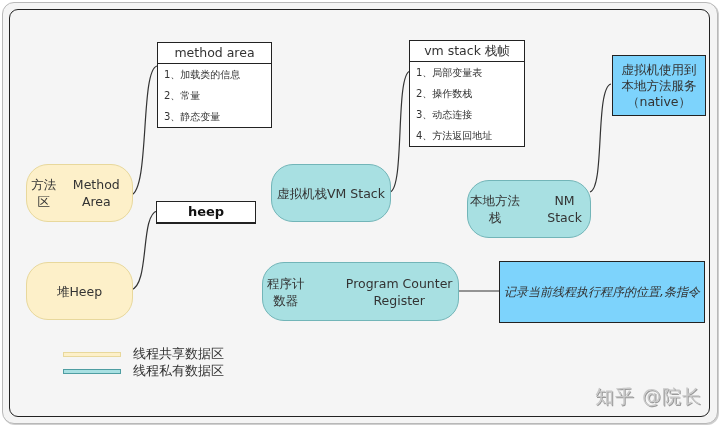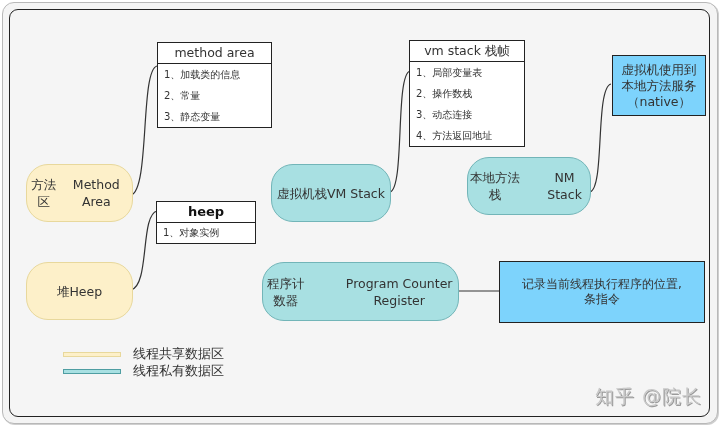--- a/index.html
+++ b/index.html
@@ -45,56 +45,55 @@
 </div>
 <div class="node shared" style="left:26px;top:262px;width:105px;height:56px;">
   <span>堆</span>
   <span>Heep</span>
 </div>
 
 <div class="node private" style="left:271px;top:164px;width:118px;height:56px;">
   <span>虚拟机栈</span>
   <span>VM Stack</span>
 </div>
-<div class="node private" style="left:467px;top:157px;width:122px;height:56px;gap:17px;">
+<div class="node private" style="left:467px;top:180px;width:122px;height:56px;gap:17px;">
   <span>本地方法栈</span>
   <span>NM Stack</span>
 </div>
 <div class="node private" style="left:262px;top:262px;width:195px;height:57px;gap:32px;">
   <span>程序计数器</span>
   <span>Program Counter Register</span>
 </div>
 
 <div class="table" style="left:157px;top:42px;width:113px;">
   <div class="th">method area</div>
   <div class="row">1、加载类的信息</div>
   <div class="row">2、常量</div>
   <div class="row">3、静态变量</div>
 </div>
 
 <div class="table" style="left:156px;top:201px;width:98px;">
   <div class="th bold">heep</div>
-  <div class="row" style="height:20px;line-height:20px;">1、对象实例</div>
 </div>
 
 <div class="table" style="left:409px;top:40px;width:114px;">
   <div class="th">vm stack 栈帧</div>
   <div class="row">1、局部变量表</div>
   <div class="row">2、操作数栈</div>
   <div class="row">3、动态连接</div>
   <div class="row">4、方法返回地址</div>
 </div>
 
 <div class="note" style="left:612px;top:55px;width:92px;height:59px;flex-direction:column;font-size:12.5px;line-height:16px;">
   <span>虚拟机使用到</span>
   <span>本地方法服务</span>
   <span>（native）</span>
 </div>
 
-<div class="note" style="left:499px;top:261px;width:204px;height:60px;flex-direction:column;">
+<div class="note" style="left:499px;top:261px;width:204px;height:60px;flex-direction:row;font-style:italic;">
   <span>记录当前线程执行程序的位置,</span>
   <span>条指令</span>
 </div>
 
 <div class="legend-item" style="left:63px;top:345px;">
   <span class="swatch" style="background:#fdf0c9;border:1px solid #e8d89c;"></span>
   <span>线程共享数据区</span>
 </div>
 <div class="legend-item" style="left:63px;top:362px;">
   <span class="swatch" style="background:#a8e0e2;border:1px solid #4f9ea2;"></span>

